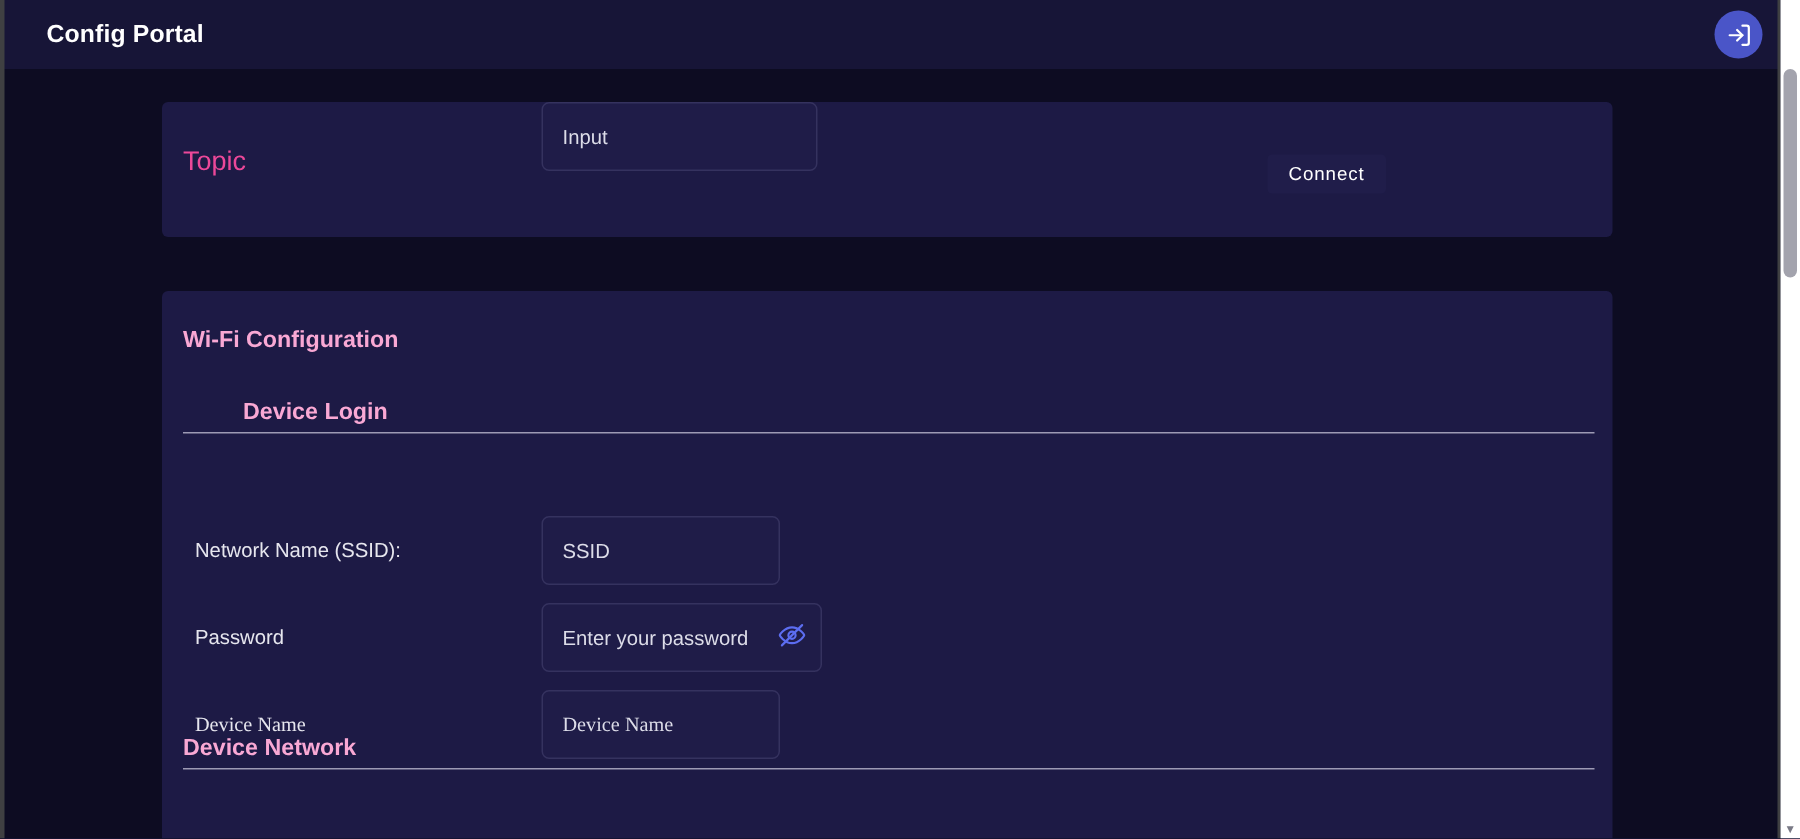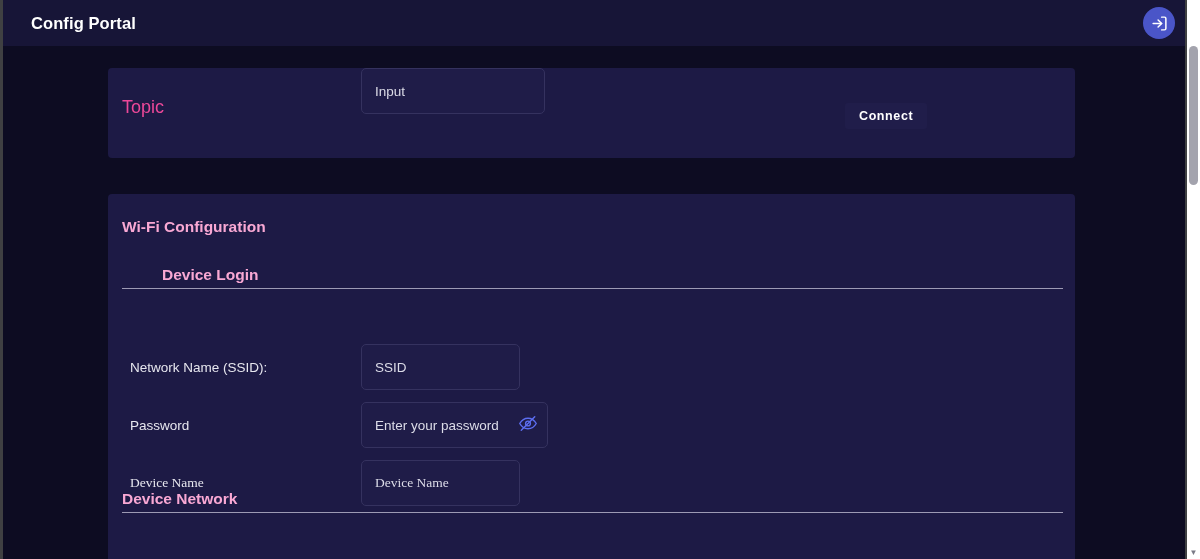--- a/index.html
+++ b/index.html
@@ -93,21 +93,21 @@
     left: 737px;
     top: 35px;
     height: 26px;
     padding: 0 14px;
     background: #201d4a;
     border: none;
     border-radius: 3px;
     color: #ffffff;
     font-family: "Liberation Sans", sans-serif;
     font-size: 12.5px;
-    font-weight: bold;
+    font-weight: normal;
     letter-spacing: 0.6px;
     cursor: pointer;
     display: flex;
     align-items: center;
   }
 
   
   .panel-wifi {
     top: 148px;
     height: 420px;

